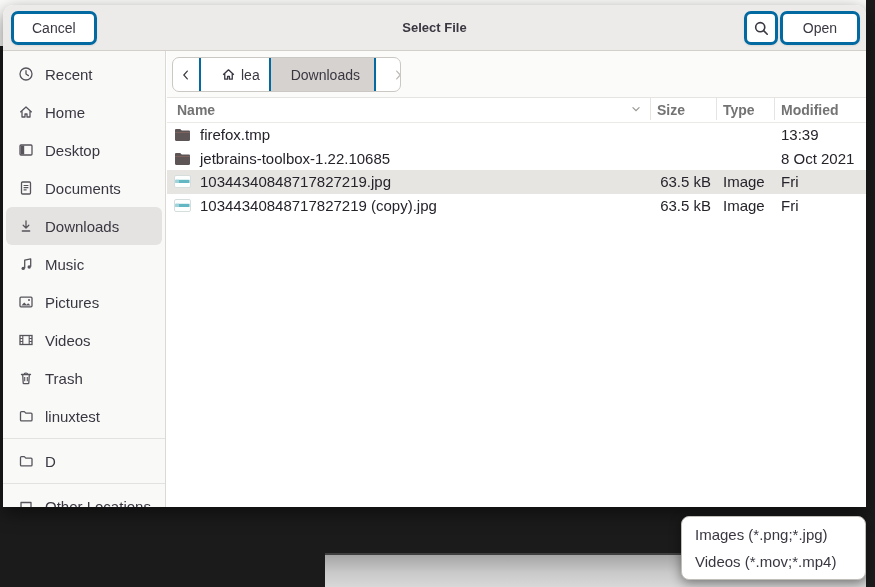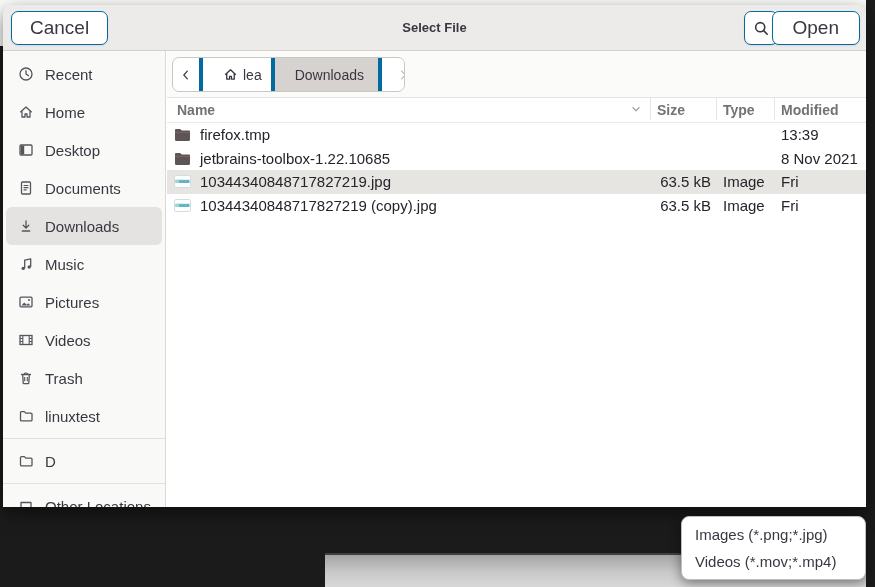--- a/index.html
+++ b/index.html
@@ -33,23 +33,23 @@
   .headerbar {
     position:absolute; left:0; top:0; width:100%; height:46px;
     background:#edebe9; border-bottom:1px solid #d3d0cc;
   }
   .title {
     position:absolute; left:0; right:0; top:0; height:46px; line-height:46px;
     text-align:center; font-weight:bold; font-size:13px; color:#3a3741;
   }
   .gtk-btn {
     position:absolute; top:6px; height:34px;
-    background:#ffffff; border:1px solid #0369a1; border-radius:7px;
+    background:#ffffff; border:3px solid #0369a1; border-radius:7px;
     box-shadow:0 1px 2px rgba(0,0,0,.08);
-    font-family:inherit; font-size:19px; color:#3a3741;
+    font-family:inherit; font-size:14px; color:#3a3741;
     display:flex; align-items:center; justify-content:center; cursor:pointer;
   }
   .btn-cancel { left:8px; padding:0 18px; }
   .btn-search { right:88px; width:34px; }
   .btn-open { right:6px; padding:0 20px; min-width:74px; }
 
   
   .sidebar {
     position:absolute; left:0; top:46px; bottom:0; width:163px;
     background:#f9f9f8; border-right:1px solid #dbd8d5;
@@ -67,21 +67,21 @@
   
   .content { position:absolute; left:164px; top:46px; right:0; bottom:0; background:#ffffff; }
 
   .pathbar-zone { position:relative; height:47px; background:#fbfbfa; border-bottom:1px solid #e6e4e1; }
   .breadcrumb {
     position:absolute; left:5px; top:6px; height:35px;
     display:flex; align-items:stretch;
     background:#ffffff; border:1px solid #cbc7c2; border-radius:7px; overflow:hidden;
   }
   .crumb { display:flex; align-items:center; justify-content:center; cursor:pointer; font-size:14px; color:#3a3741; }
-  .crumb + .crumb { border-left:4px solid #0369a1;padding-left:20px; }
+  .crumb + .crumb { border-left:2px solid #0369a1;padding-left:20px; }
   .crumb-back { width:26px; }
   .crumb-home { padding:0 9px; gap:5px; }
   .crumb-current { padding:0 14px; background:#d5d2cf; }
   .crumb-fwd { width:26px; }
 
   
   .list-header { position:relative; height:25px; border-bottom:1px solid #eceae7; font-size:14px; font-weight:bold; color:#737373; }
   .list-header span { position:absolute; top:0; line-height:24px; }
   .h-name { left:10px; }
   .h-sort { left:462px; top:4px !important; }
@@ -326,21 +326,21 @@
       <div class="frow">
         <span class="c-icon">
           <svg width="17" height="14" viewBox="0 0 17 14">
               <path d="M1 2.2c0-.7.5-1.2 1.2-1.2h4l1.6 1.6h7c.7 0 1.2.5 1.2 1.2v8c0 .7-.5 1.2-1.2 1.2H2.2c-.7 0-1.2-.5-1.2-1.2z" fill="#5e5557"></path>
               <path d="M1 4h15v1H1z" fill="#7c615d"></path>
             </svg>
         </span>
         <span class="c-name">jetbrains-toolbox-1.22.10685</span>
         <span class="c-size"></span>
         <span class="c-type"></span>
-        <span class="c-modified">8 Nov 2021</span>
+        <span class="c-modified">8 Oct 2021</span>
       </div>
 
       <div class="frow selected">
         <span class="c-icon">
           <svg width="17" height="13" viewBox="0 0 17 13">
               <rect x="0.5" y="0.5" width="16" height="12" rx="1.5" fill="#fdfefe" stroke="#d6dddd"></rect>
               <rect x="1.5" y="4.8" width="14" height="3.2" fill="#62b7c3"></rect>
               <rect x="1.5" y="4.8" width="3.5" height="3.2" fill="#9ed3da"></rect>
             </svg>
         </span>

